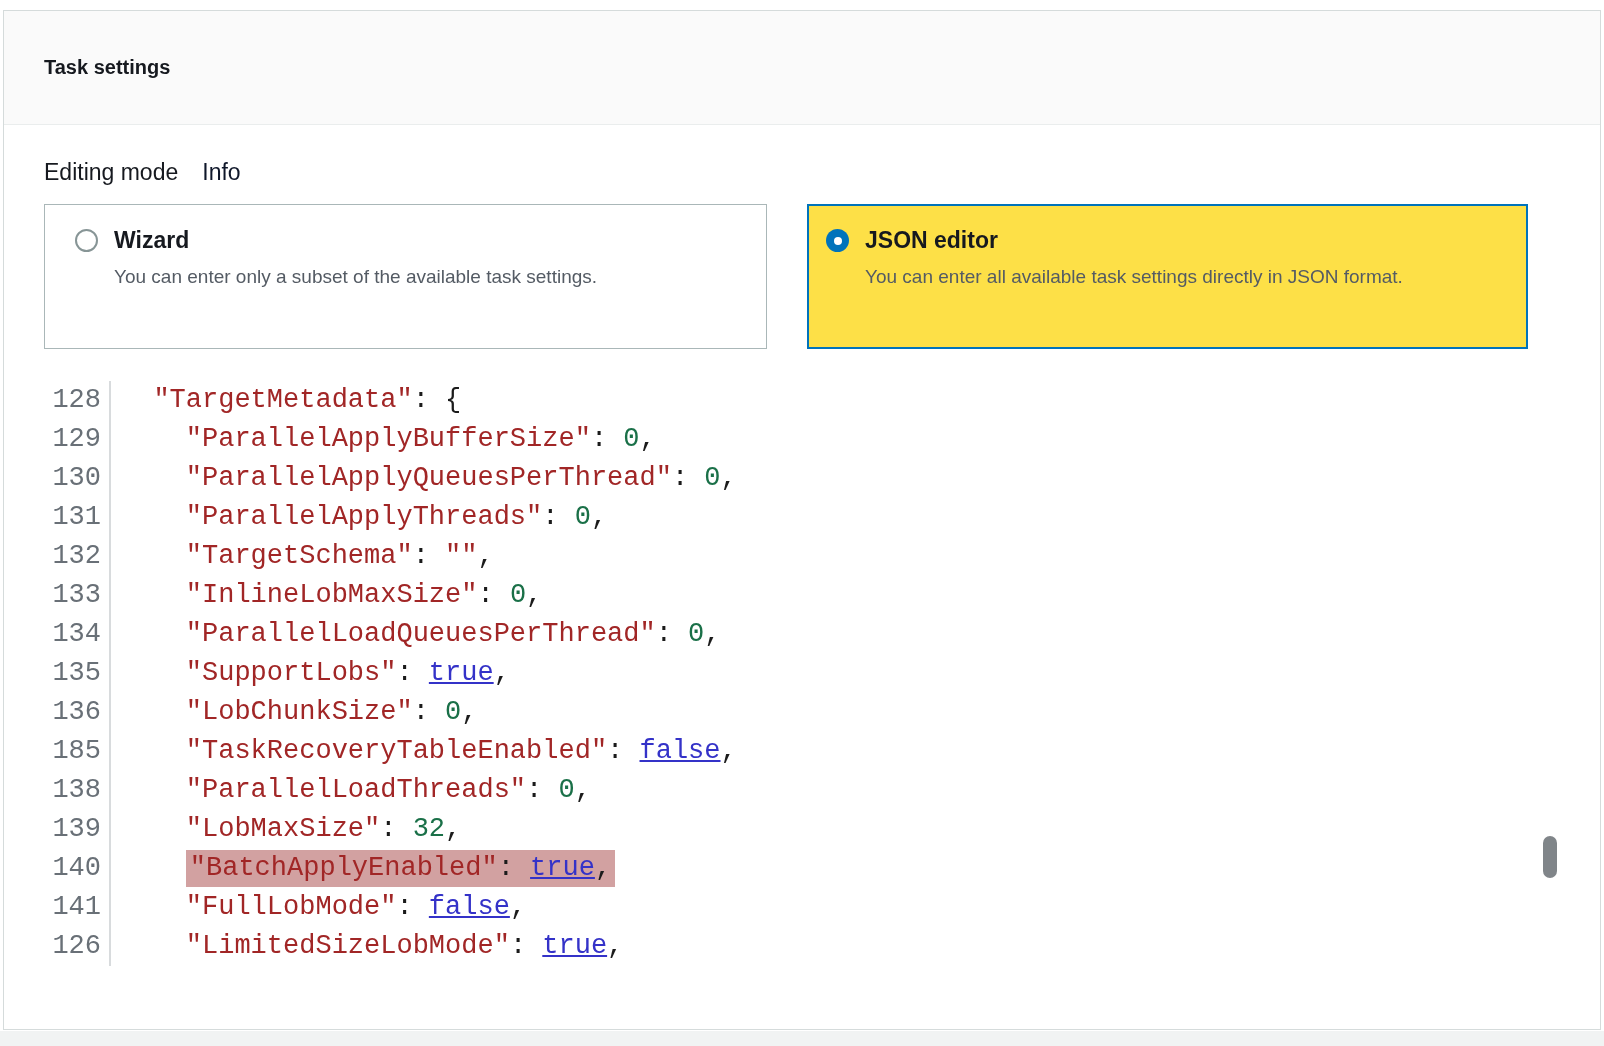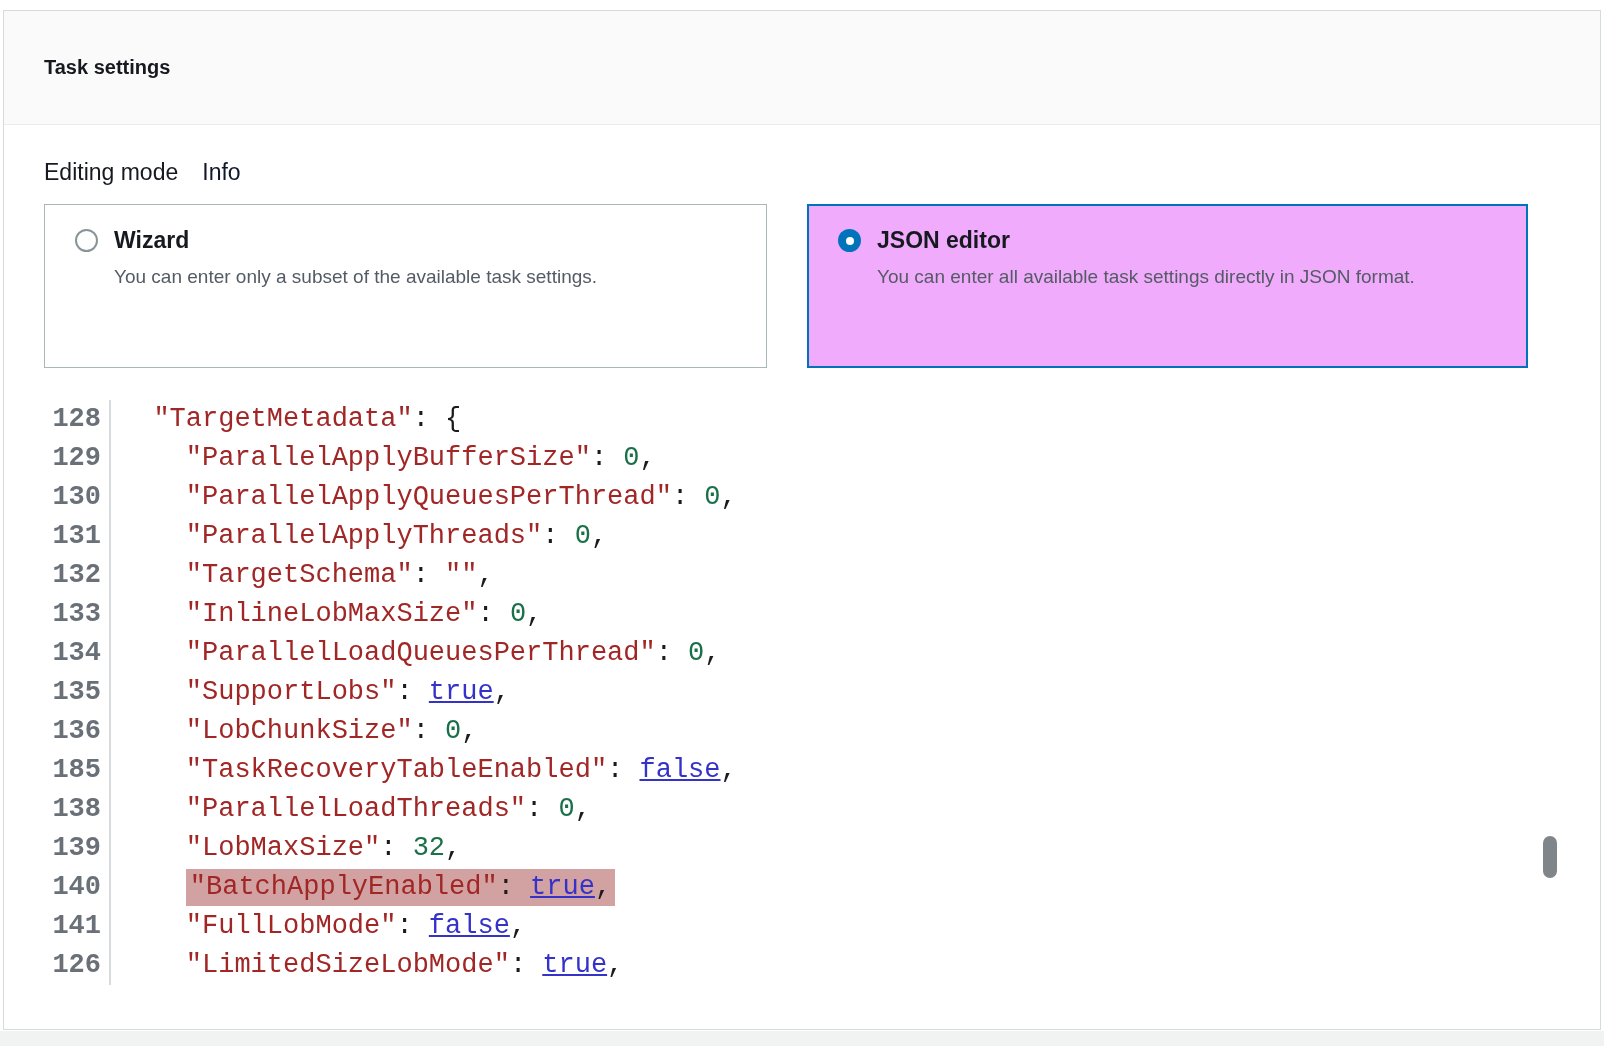--- a/index.html
+++ b/index.html
@@ -24,30 +24,30 @@
     display:flex; align-items:center;
     padding:0 40px;
   }
   .panel-title { font-size:20px; font-weight:bold; color:#16191f; }
   .panel-body { padding:0 40px; }
   .field-label-row { margin-top:34px; font-size:23px; display:flex; align-items:baseline; gap:24px; }
   .field-label { color:#16191f; }
   .info-link { color:#0f172a; font-weight:normal; text-decoration:none; cursor:pointer; }
   .options-row { margin-top:18px; display:flex; gap:40px; }
   .option-card {
-    width:723px; height:164px;
+    width:723px; height:145px;
     border:1px solid #aab7b8;
     background:#ffffff;
     padding:22px 30px;
   }
   .option-card.selected {
     width:721px;
     border:2px solid #0073bb;
-    background:#f0abfc;
-    padding:21px 29px;
+    background:#fde047;
+    padding:21px 17px;
   }
   .option-head { display:flex; align-items:center; gap:16px; }
   .radio {
     width:23px; height:23px; border-radius:50%;
     border:2px solid #879596; background:#ffffff;
     flex:0 0 auto;
     display:flex; align-items:center; justify-content:center;
     cursor:pointer;
   }
   .radio.checked { border:none; background:#0073bb; }
@@ -65,21 +65,21 @@
     font-size:27px; line-height:39px;
     background:#ffffff;
   }
   .gutter {
     flex:0 0 107px;
     text-align:right;
     padding-right:8px;
     border-right:2px solid #d8dbdd;
     color:#697077;
   }
-  .gutter-line { height:39px;font-weight:bold; }
+  .gutter-line { height:39px; }
   .code { padding-left:10px; white-space:pre; }
   .code-line { height:39px; }
   .tok-key  { color:#a12626; }
   .tok-str  { color:#a12626; }
   .tok-num  { color:#1a7048; }
   .tok-bool { color:#3432c8;text-decoration:underline; }
   .tok-plain{ color:#1b1b1b; }
   .match { background:#d2a1a1; padding:3px 4px 4px 4px; }
   .scroll-thumb {
     position:absolute; left:1543px; top:836px;

